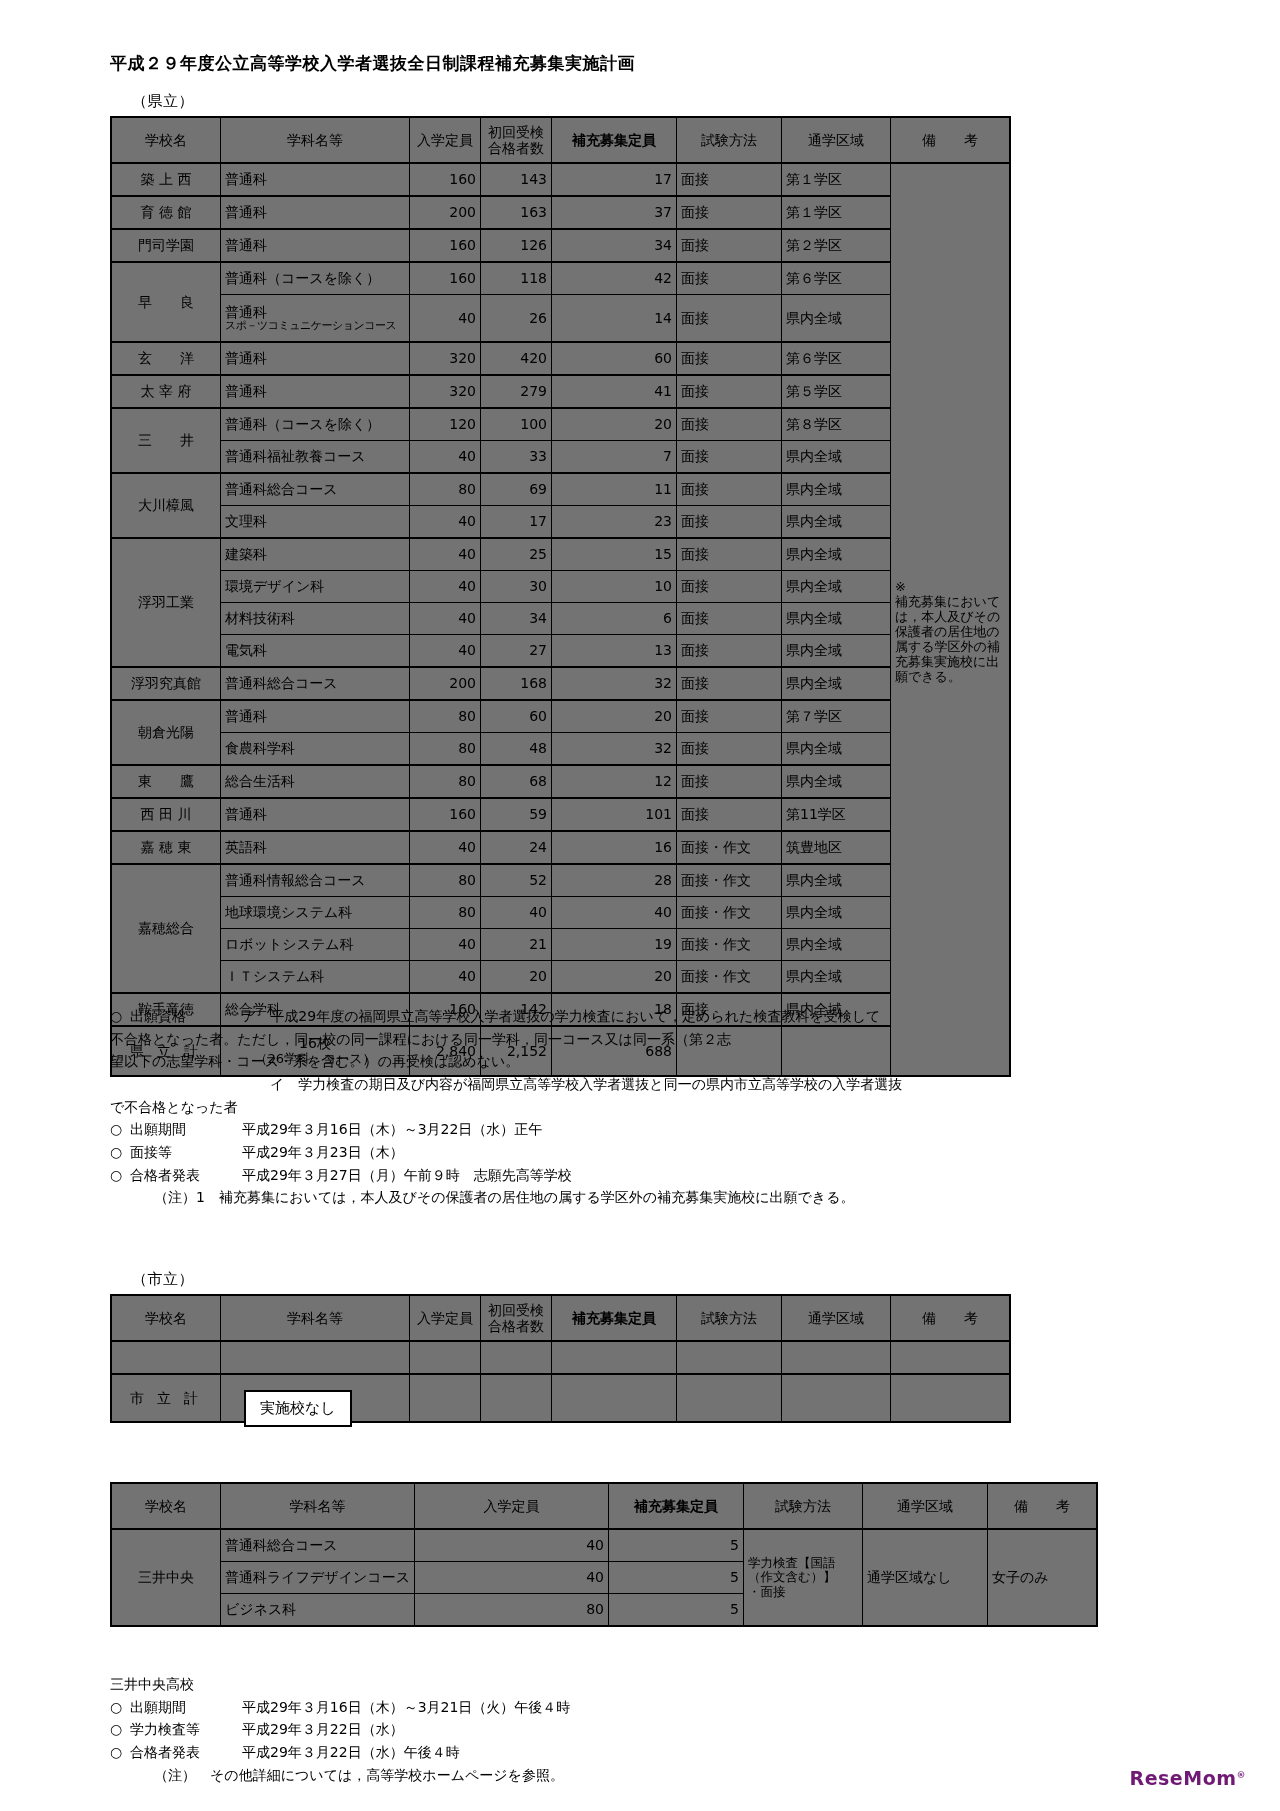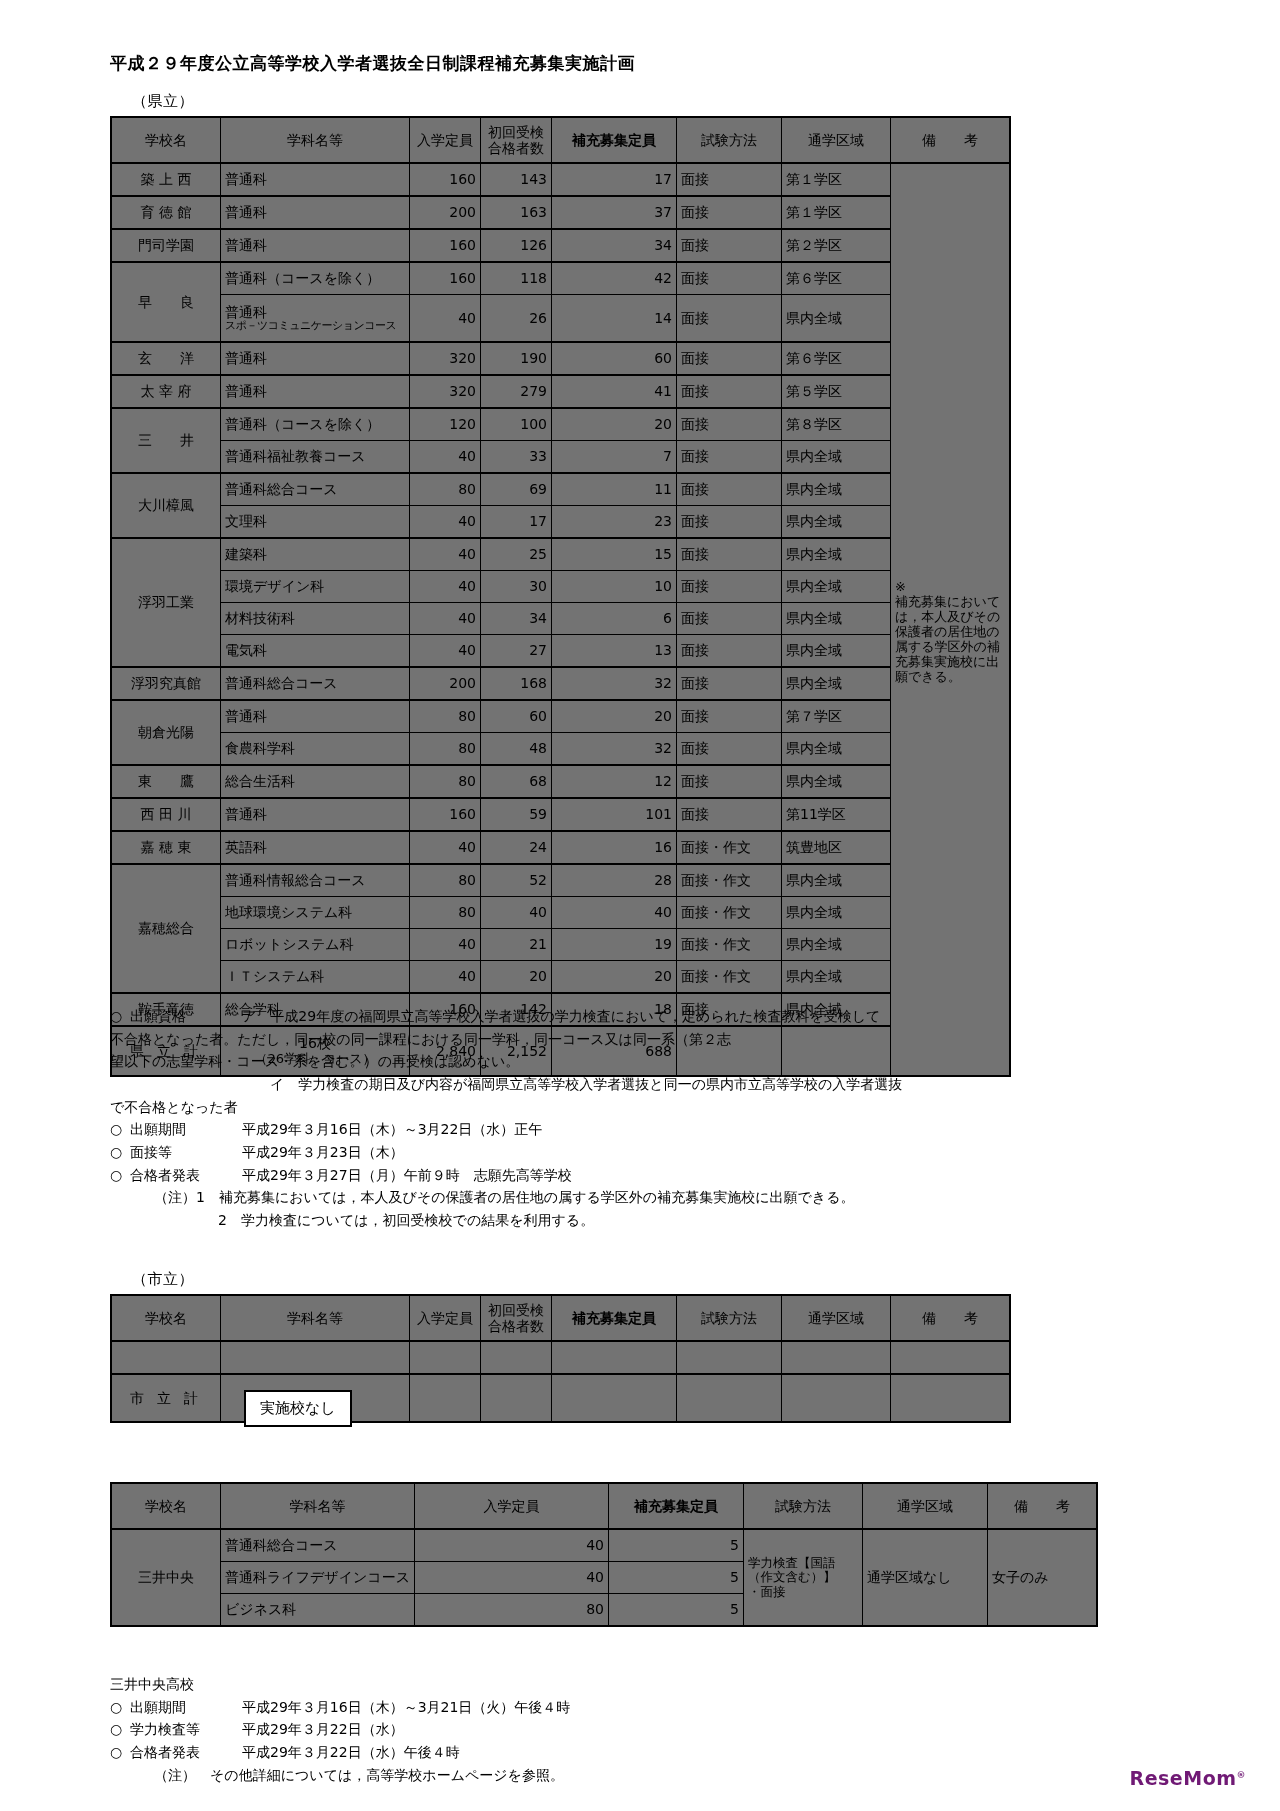--- a/index.html
+++ b/index.html
@@ -213,21 +213,21 @@
             <td class="c-cap">40</td>
             <td class="c-pass">26</td>
             <td class="c-extra">14</td>
             <td class="c-method">面接</td>
             <td class="c-area">県内全域</td>
           </tr>
           <tr class="row">
             <td class="c-school sep-top">玄　　洋</td>
             <td class="c-dept sep-top">普通科</td>
             <td class="c-cap sep-top">320</td>
-            <td class="c-pass sep-top">190</td>
+            <td class="c-pass sep-top">420</td>
             <td class="c-extra sep-top">60</td>
             <td class="c-method sep-top">面接</td>
             <td class="c-area sep-top">第６学区</td>
           </tr>
           <tr class="row">
             <td class="c-school sep-top">太 宰 府</td>
             <td class="c-dept sep-top">普通科</td>
             <td class="c-cap sep-top">320</td>
             <td class="c-pass sep-top">279</td>
             <td class="c-extra sep-top">41</td>
@@ -425,21 +425,20 @@
     <div class="line">
       <span class="bullet">○</span><span class="n-lbl">出願期間</span><span>平成29年３月16日（木）～3月22日（水）正午</span>
     </div>
     <div class="line">
       <span class="bullet">○</span><span class="n-lbl">面接等</span><span>平成29年３月23日（木）</span>
     </div>
     <div class="line">
       <span class="bullet">○</span><span class="n-lbl">合格者発表</span><span>平成29年３月27日（月）午前９時　志願先高等学校</span>
     </div>
     <div class="line n-ind4" style="padding-left:44px;">（注）1　補充募集においては，本人及びその保護者の居住地の属する学区外の補充募集実施校に出願できる。</div>
-    <div class="line" style="padding-left:108px;">2　学力検査については，初回受検校での結果を利用する。</div>
   </div>
 
   <div class="block" style="top:1270px;">
     <div class="sect-label">（市立）</div>
     <table class="grid">
       <colgroup>
         <col class="m-school">
           <col class="m-dept">
           <col class="m-cap">
           <col class="m-pass">

